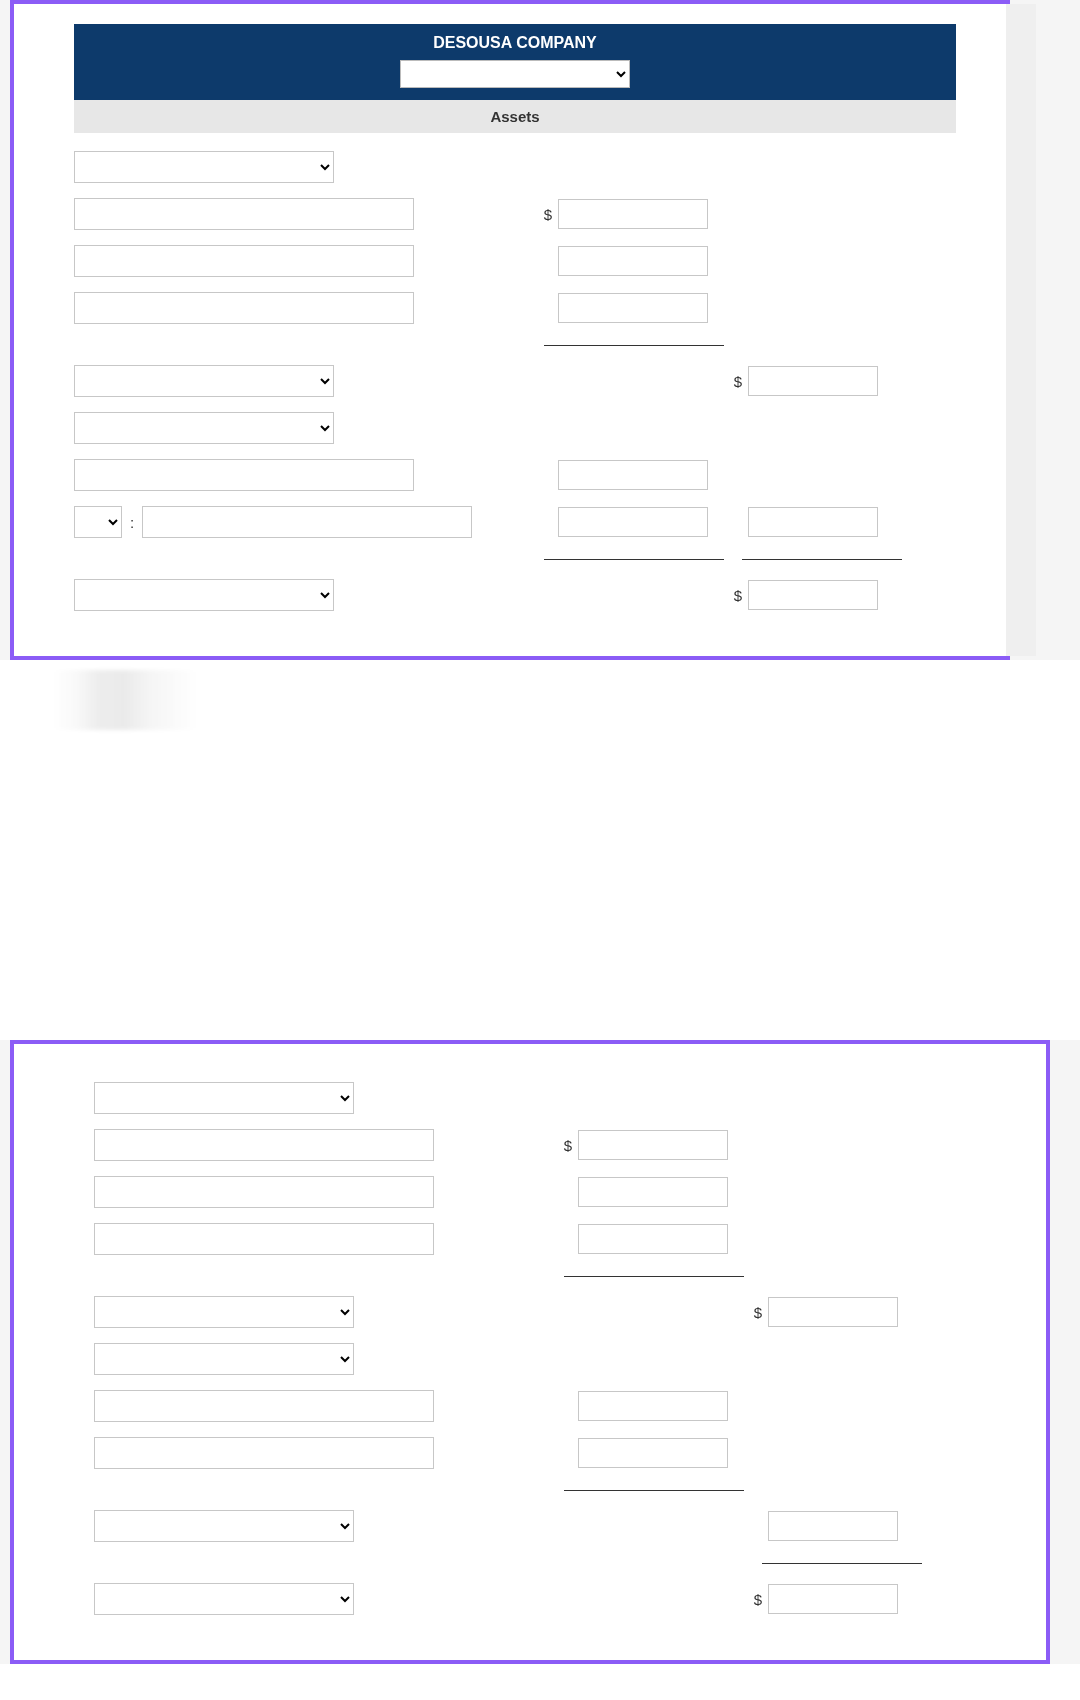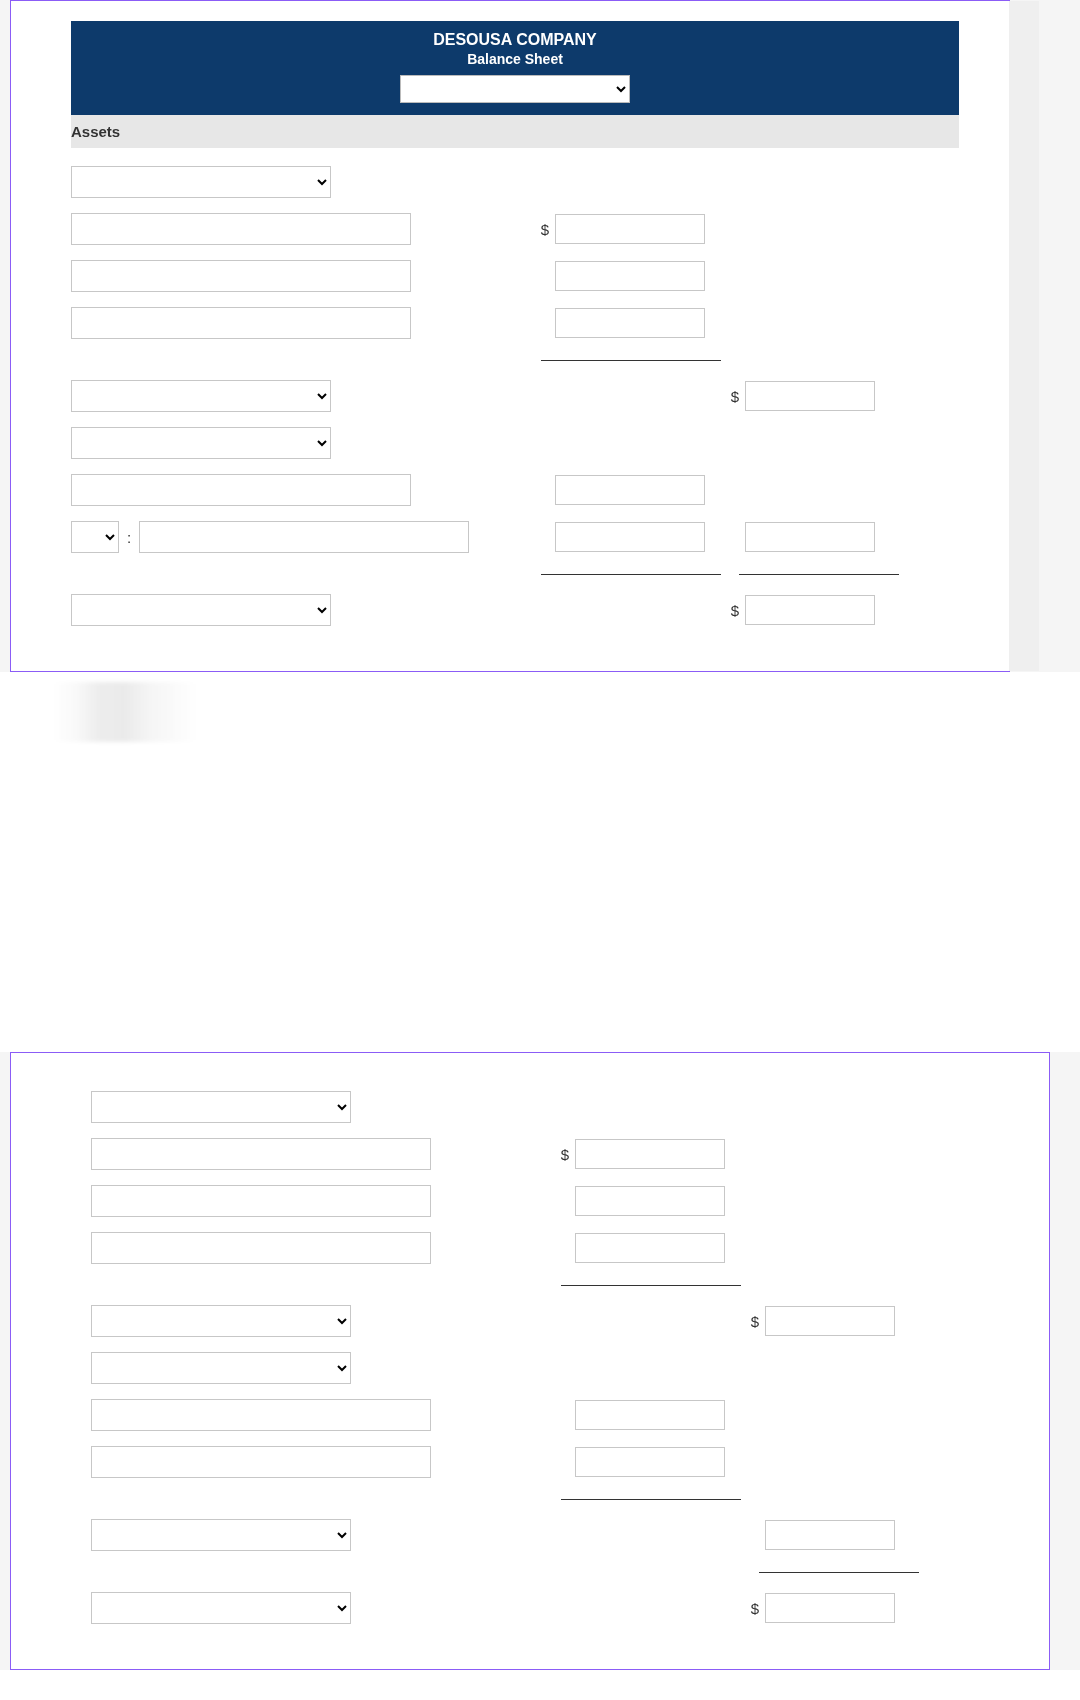--- a/index.html
+++ b/index.html
@@ -9,21 +9,21 @@
     font-family: Arial, Helvetica, sans-serif;
     color: #333;
   }
   .page-bg {
     background: #f5f5f5;
     padding: 0;
   }
   .panel {
     background: #fff;
     margin: 0 auto;
-    border: 1px solid #8b5cf6;
+    border: 4px solid #8b5cf6;
     padding: 20px 0 30px 0;
     position: relative;
   }
   .panel-inner {
     padding: 0 50px 0 60px;
   }
   .header-bar {
     background: #0d3a6b;
     color: #fff;
     text-align: center;
@@ -43,22 +43,23 @@
     width: 230px;
     height: 28px;
     font-size: 13px;
     border: 1px solid #bbb;
     background: #fff;
   }
   .section-bar {
     background: #e7e7e7;
     color: #333;
     font-weight: bold;
+    text-align: center;
     font-size: 15px;
-    padding: 8px 0;
+    padding: 8px 12px;
   }
   .form-area {
     padding: 18px 0 0 0;
   }
   .row {
     display: flex;
     align-items: center;
     margin-bottom: 15px;
     min-height: 32px;
   }
@@ -125,21 +126,20 @@
 </head>
 <body>
 
 <div class="page-bg">
 <div class="panel" style="width:1000px; margin-left:10px;">
   <div class="side-shadow"></div>
   <div class="panel-inner">
 
     <div class="header-bar">
       <div class="company">DESOUSA COMPANY</div>
-      <div class="title">Balance Sheet</div>
       <select value=""><option></option></select>
     </div>
 
     <div class="section-bar">Assets</div>
 
     <div class="form-area">
 
       <div class="row">
         <div class="col-label">
           <select class="field-sm"><option></option></select>

